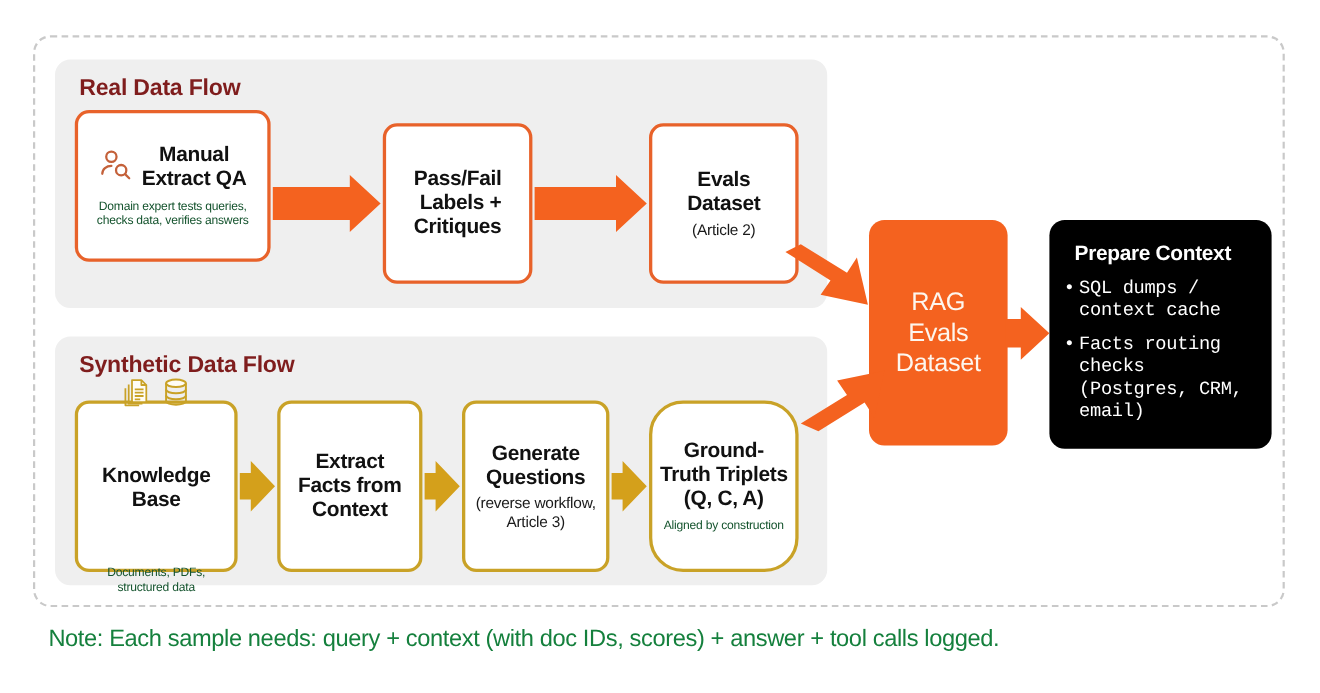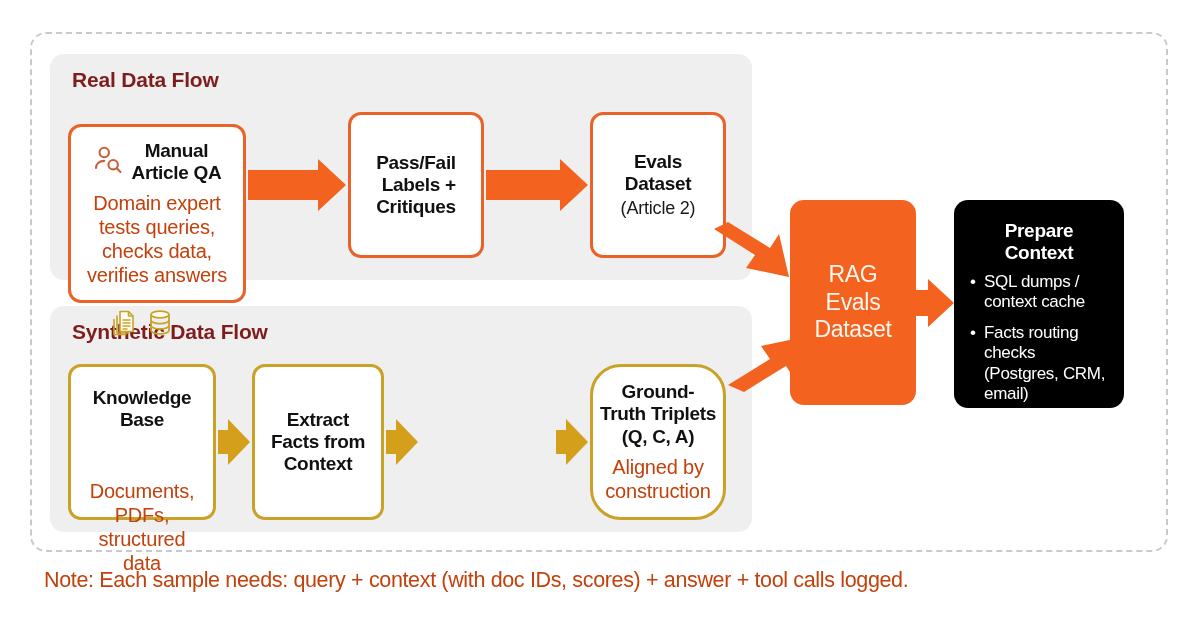--- a/index.html
+++ b/index.html
@@ -72,31 +72,31 @@
   .node.gold   { border: 3px solid #c9a227; }
 
   .node-title {
     font-size: 19px;
     font-weight: bold;
     color: #111111;
     line-height: 1.17;
     letter-spacing: -0.3px;
   }
   .node-sub {
-    font-size: 18px;
+    font-size: 14px;
     font-weight: normal;
     color: #1a1a1a;
     line-height: 1.16;
     margin-top: 3px;
     letter-spacing: -0.2px;
   }
   .node-note {
-    font-size: 20px;
+    font-size: 11px;
     font-weight: normal;
-    color: #c2410c;
+    color: #14532d;
     line-height: 1.2;
     margin-top: 7px;
     letter-spacing: -0.2px;
   }
 
   .title-with-icon {
     display: flex;
     flex-direction: row;
     align-items: center;
     justify-content: center;
@@ -105,21 +105,21 @@
   .icon-row {
     display: flex;
     flex-direction: row;
     align-items: center;
     justify-content: center;
     gap: 10px;
     margin-bottom: 5px;
   }
 
   
-  .n-manual  { left: 68px;  top: 124px; width: 178px; height: 179px; }
+  .n-manual  { left: 68px;  top: 100px; width: 178px; height: 138px; }
   .n-passfail{ left: 348px; top: 112px; width: 136px; height: 146px; text-align: right; }
   .n-evals   { left: 590px; top: 112px; width: 136px; height: 146px; }
 
   
   .n-kb      { left: 68px;  top: 364px; width: 148px; height: 156px; gap: 41px; }
   .n-extract { left: 252px; top: 364px; width: 132px; height: 156px; align-items: center; }
   .n-genq    { left: 420px; top: 364px; width: 134px; height: 156px; }
   .n-triplet { left: 590px; top: 364px; width: 136px; height: 156px; border-radius: 31px; }
 
   
@@ -134,35 +134,35 @@
   .rag-text {
     font-size: 23px;
     font-weight: normal;
     color: #fdf6ee;
     line-height: 1.2;
     letter-spacing: -0.3px;
   }
 
   .n-prepare {
     position: absolute;
-    left: 954px; top: 200px; width: 170px; height: 208px;
+    left: 954px; top: 200px; width: 202px; height: 208px;
     background: #000000;
     border-radius: 14px;
-    padding: 20px 14px 14px 14px;
+    padding: 20px 14px 14px 0;
     box-sizing: border-box;
   }
   .prep-title {
     font-size: 19px;
     font-weight: bold;
     color: #ffffff;
     text-align: center;
     letter-spacing: -0.3px;
     margin-bottom: 8px;
   }
-  .prep-list { margin: 0; padding: 0; list-style: none; }
+  .prep-list { margin: 11px; padding: 0; list-style: none; font-family: Liberation Mono, monospace; }
   .prep-item {
     font-size: 17px;
     color: #ffffff;
     line-height: 1.2;
     margin-bottom: 10px;
     padding-left: 16px;
     position: relative;
     letter-spacing: -0.3px;
   }
   .prep-item::before {
@@ -171,21 +171,21 @@
     left: 2px;
     top: 0;
   }
 
   
   .footer-note {
     position: absolute;
     left: 44px;
     top: 568px;
     font-size: 21.5px;
-    color: #c2410c;
+    color: #15803d;
     letter-spacing: -0.35px;
     white-space: nowrap;
   }
 
   
   #arrows {
     position: absolute;
     left: 0; top: 0;
     width: 1200px; height: 630px;
     pointer-events: none;
@@ -207,21 +207,21 @@
       <span>
         <svg width="30" height="30" viewBox="0 0 32 32" fill="none" stroke="#c4613a" stroke-width="2.2" stroke-linecap="round" stroke-linejoin="round">
           <circle cx="12" cy="8" r="5"></circle>
           <path d="M3.2 24.5c0-4.6 3.9-7.6 8.8-7.6"></path>
           <circle cx="21.5" cy="21" r="5"></circle>
           <path d="M25.3 24.8l4 4"></path>
         </svg>
       </span>
       <span class="node-title">
         <span>Manual</span><br>
-        <span>Article QA</span>
+        <span>Extract QA</span>
       </span>
     </div>
     <div class="node-note">Domain expert tests queries, checks data, verifies answers</div>
   </div>
 
   <div class="node orange n-passfail">
     <div class="node-title">
       <span>Pass/Fail</span><br>
       <span>Labels +</span><br>
       <span>Critiques</span>
@@ -268,20 +268,27 @@
   </div>
 
   <div class="node gold n-extract">
     <div class="node-title">
       <span>Extract</span><br>
       <span>Facts from</span><br>
       <span>Context</span>
     </div>
   </div>
 
+  <div class="node gold n-genq">
+    <div class="node-title">
+      <span>Generate</span><br>
+      <span>Questions</span>
+    </div>
+    <div class="node-sub">(reverse workflow, Article 3)</div>
+  </div>
 
   <div class="node gold n-triplet">
     <div class="node-title">
       <span>Ground-</span><br>
       <span>Truth Triplets</span><br>
       <span>(Q, C, A)</span>
     </div>
     <div class="node-note">Aligned by construction</div>
   </div>
 

